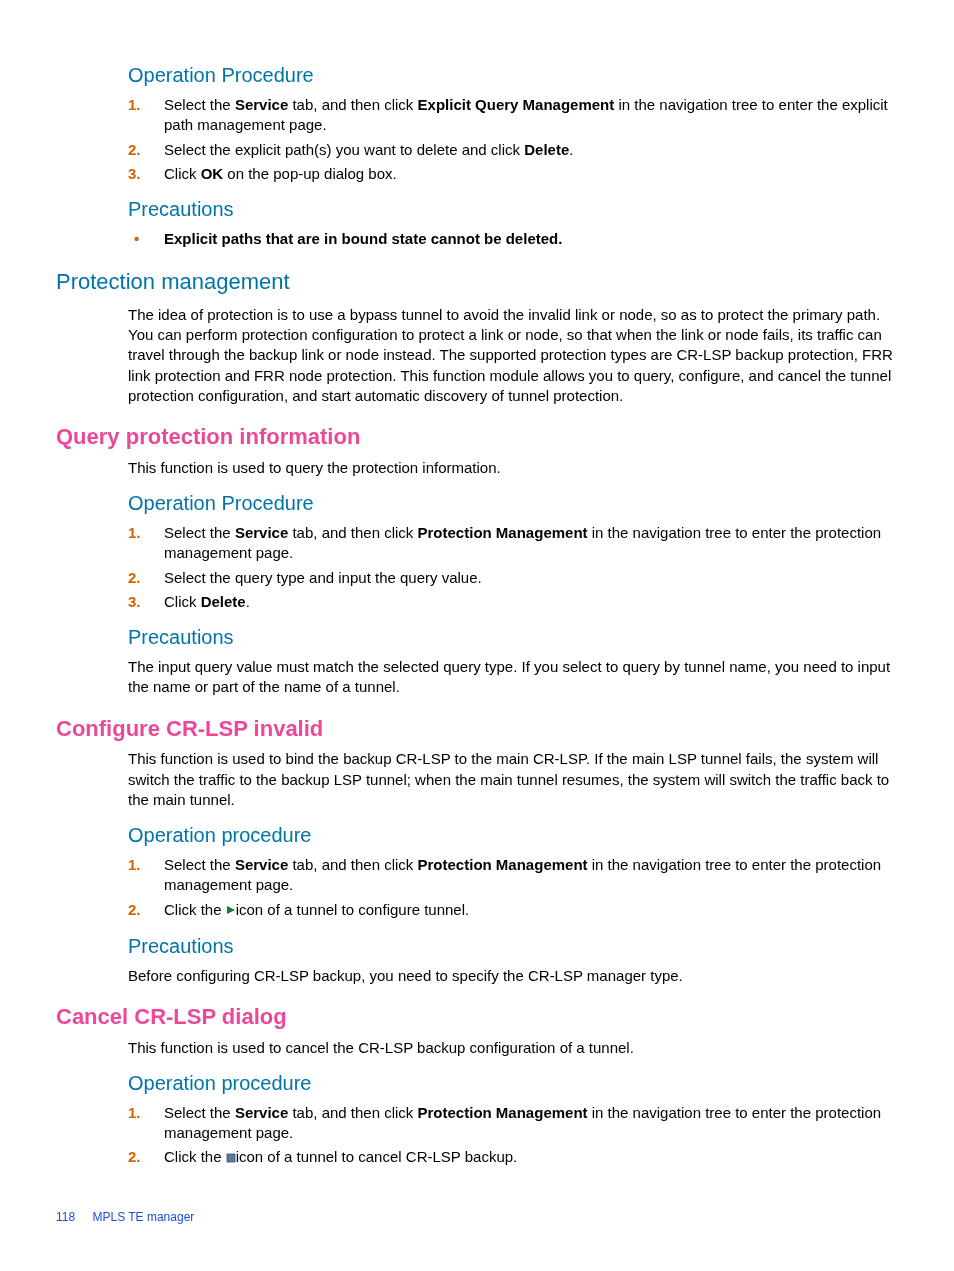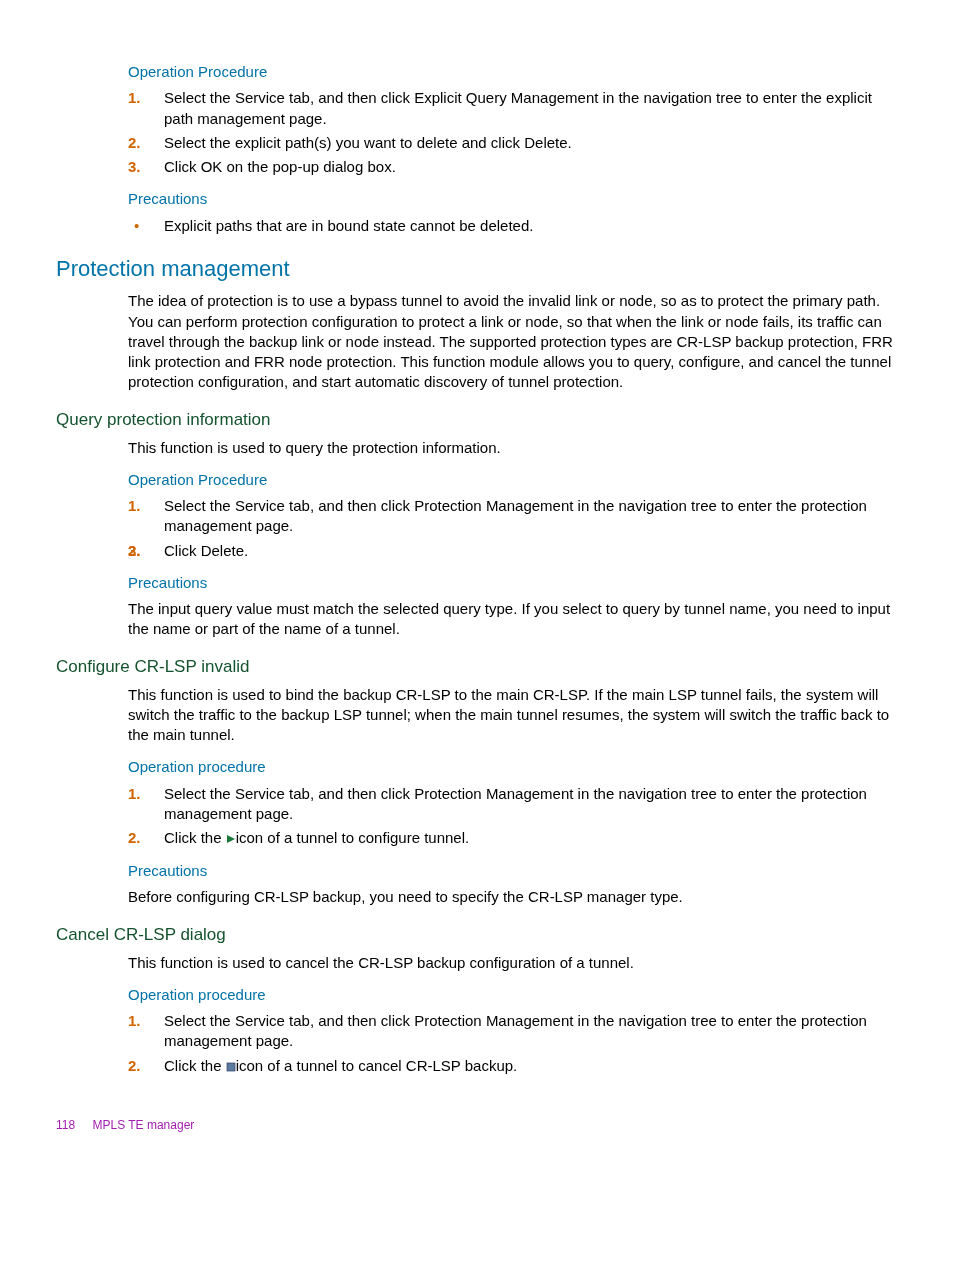--- a/index.html
+++ b/index.html
@@ -13,28 +13,28 @@
     width: 954px;
     box-sizing: border-box;
   }
   .h2 {
     color: #0073a8;
     font-size: 22px;
     font-weight: normal;
     margin: 18px 0 8px 0;
   }
   .h3 {
-    color: #14532d;
-    font-size: 17px;
-    font-weight: normal;
+    color: #ec4899;
+    font-size: 22px;
+    font-weight: bold;
     margin: 16px 0 6px 0;
   }
   .h4 {
     color: #0073a8;
-    font-size: 15px;
+    font-size: 20px;
     font-weight: normal;
     margin: 12px 0 6px 0;
   }
   ol {
     list-style: none;
     padding: 0;
     margin: 4px 0 4px 72px;
   }
   ol > li {
     position: relative;
@@ -46,20 +46,21 @@
     left: 0;
     top: 0;
     font-weight: bold;
     color: #d16500;
     font-size: 15px;
   }
   ul {
     list-style: none;
     padding: 0;
     margin: 4px 0 4px 72px;
+    font-weight: bold;
   }
   ul > li {
     position: relative;
     padding-left: 36px;
     margin: 4px 0;
   }
   ul > li::before {
     content: "•";
     position: absolute;
     left: 6px;
@@ -69,27 +70,27 @@
   }
   .para {
     margin: 0 0 8px 72px;
   }
   .sub-heading-indent {
     margin-left: 72px;
   }
   .footer {
     margin-top: 40px;
     font-size: 12px;
-    color: #a21caf;
+    color: #1d4ed8;
   }
   .footer .pn {
     display: inline-block;
     margin-right: 14px;
   }
-  b { font-weight: normal; }
+  b { font-weight: bold; }
   .tri-icon {
     display: inline-block;
     vertical-align: middle;
   }
   .sq-icon {
     display: inline-block;
     vertical-align: middle;
   }
 </style>
 </head>
@@ -117,20 +118,21 @@
 <div class="para">The idea of protection is to use a bypass tunnel to avoid the invalid link or node, so as to protect the primary path. You can perform protection configuration to protect a link or node, so that when the link or node fails, its traffic can travel through the backup link or node instead. The supported protection types are CR-LSP backup protection, FRR link protection and FRR node protection. This function module allows you to query, configure, and cancel the tunnel protection configuration, and start automatic discovery of tunnel protection.</div>
 
 <div class="h3">Query protection information</div>
 <div class="para">This function is used to query the protection information.</div>
 <div class="h4 sub-heading-indent">Operation Procedure</div>
 <ol>
   <li><span class="num">1.</span>
     <span>Select the </span><b>Service</b><span> tab, and then click </span><b>Protection Management</b><span> in the navigation tree to enter the protection management page.</span>
   </li>
   <li><span class="num">2.</span>
+    <span>Select the query type and input the query value.</span>
   </li>
   <li><span class="num">3.</span>
     <span>Click </span><b>Delete</b><span>.</span>
   </li>
 </ol>
 <div class="h4 sub-heading-indent">Precautions</div>
 <div class="para">The input query value must match the selected query type. If you select to query by tunnel name, you need to input the name or part of the name of a tunnel.</div>
 
 <div class="h3">Configure CR-LSP invalid</div>
 <div class="para">This function is used to bind the backup CR-LSP to the main CR-LSP. If the main LSP tunnel fails, the system will switch the traffic to the backup LSP tunnel; when the main tunnel resumes, the system will switch the traffic back to the main tunnel.</div>

